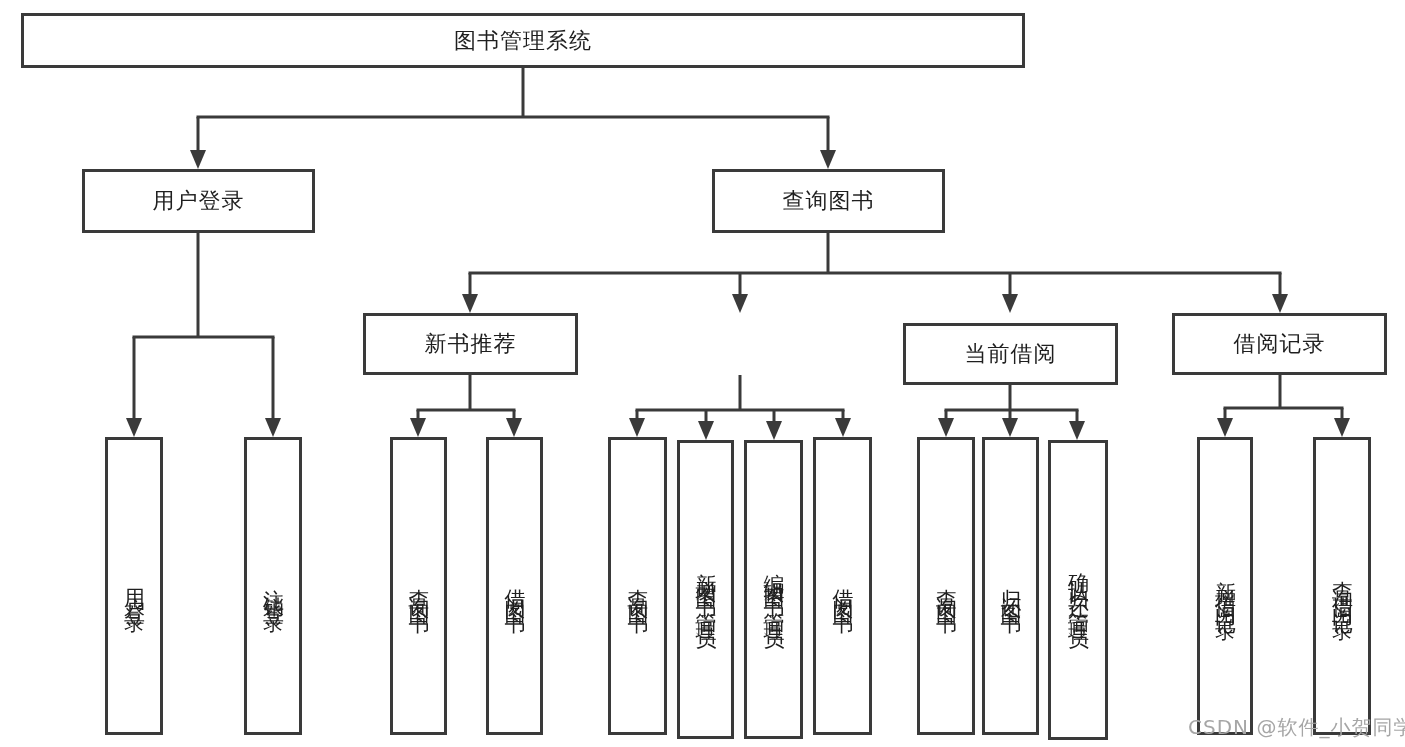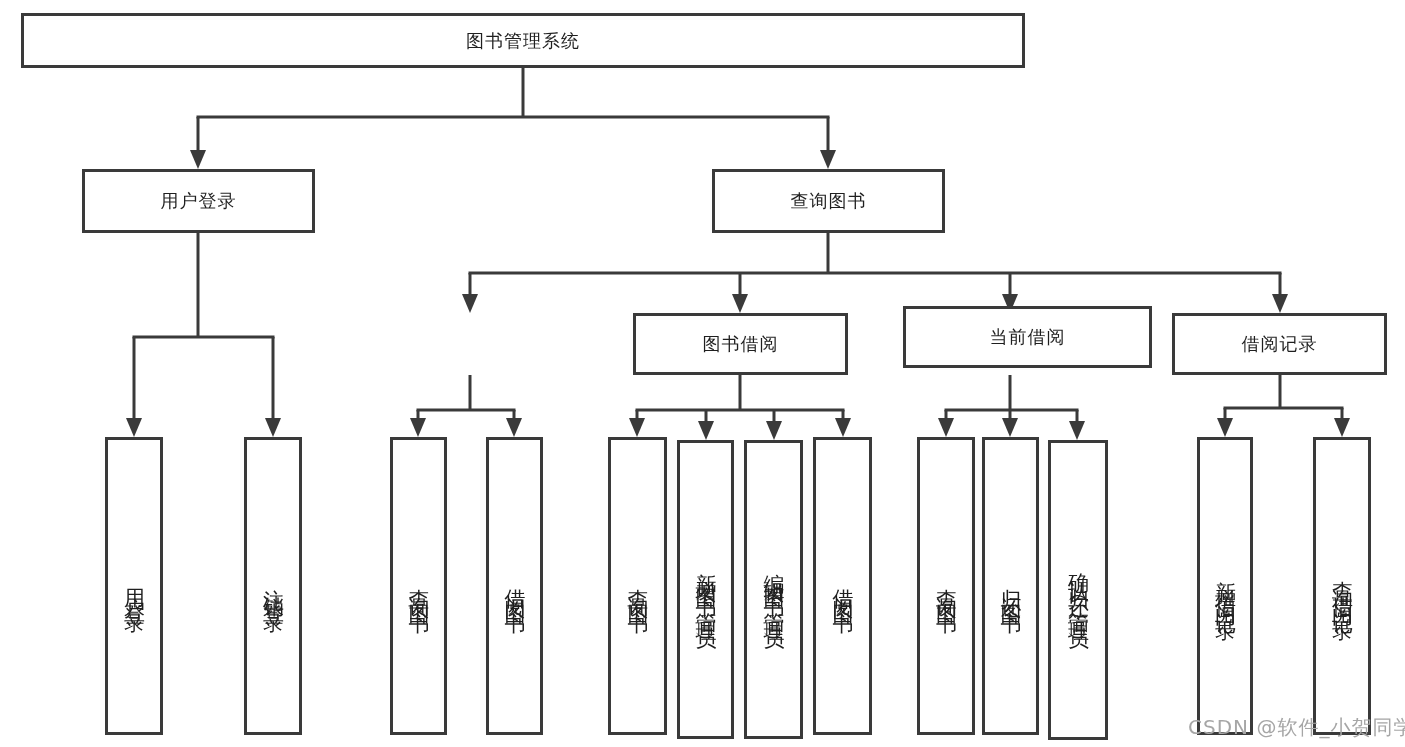--- a/index.html
+++ b/index.html
@@ -23,21 +23,21 @@
   .connectors line{stroke:var(--line);stroke-width:3;}
   .connectors polygon{fill:var(--line);}
   .node{
     position:absolute;z-index:2;
     background:#fff;
     border:3px solid var(--line);
     color:var(--text);
     display:flex;align-items:center;justify-content:center;
     text-align:center;
   }
-  .h-node{font-size:18px;letter-spacing:1px;white-space:nowrap;}
+  .h-node{font-size:22px;letter-spacing:1px;white-space:nowrap;}
   .v-node{
     font-size:21px;
     writing-mode:vertical-rl;
     text-orientation:mixed;
     letter-spacing:8px;
     line-height:1;
     padding-top:4px;
   }
   .watermark{
     position:absolute;z-index:3;
@@ -113,22 +113,22 @@
     <polygon points="1217,418 1233,418 1225,437"></polygon>
     <line x1="1342" y1="408" x2="1342" y2="420"></line>
     <polygon points="1334,418 1350,418 1342,437"></polygon>
   </svg>
 
   <div class="node h-node" style="left:21px;top:13px;width:1004px;height:55px">图书管理系统</div>
 
   <div class="node h-node" style="left:82px;top:169px;width:233px;height:64px">用户登录</div>
   <div class="node h-node" style="left:712px;top:169px;width:233px;height:64px">查询图书</div>
 
-  <div class="node h-node" style="left:633px;top:313px;width:215px;height:62px">图书借阅</div>
-  <div class="node h-node" style="left:903px;top:306px;width:249px;height:62px">当前借阅</div>
+  <div class="node h-node" style="left:363px;top:313px;width:215px;height:62px">新书推荐</div>
+  <div class="node h-node" style="left:903px;top:323px;width:215px;height:62px">当前借阅</div>
   <div class="node h-node" style="left:1172px;top:313px;width:215px;height:62px">借阅记录</div>
 
   <div class="node v-node" style="left:105px;top:437px;width:58px;height:298px">用户登录</div>
   <div class="node v-node" style="left:244px;top:437px;width:58px;height:298px">注销登录</div>
 
   <div class="node v-node" style="left:390px;top:437px;width:57px;height:298px">查询图书</div>
   <div class="node v-node" style="left:486px;top:437px;width:57px;height:298px">借阅图书</div>
 
   <div class="node v-node" style="left:608px;top:437px;width:59px;height:298px">查询图书</div>
   <div class="node v-node" style="left:677px;top:440px;width:57px;height:299px">新增图书（管理员）</div>

